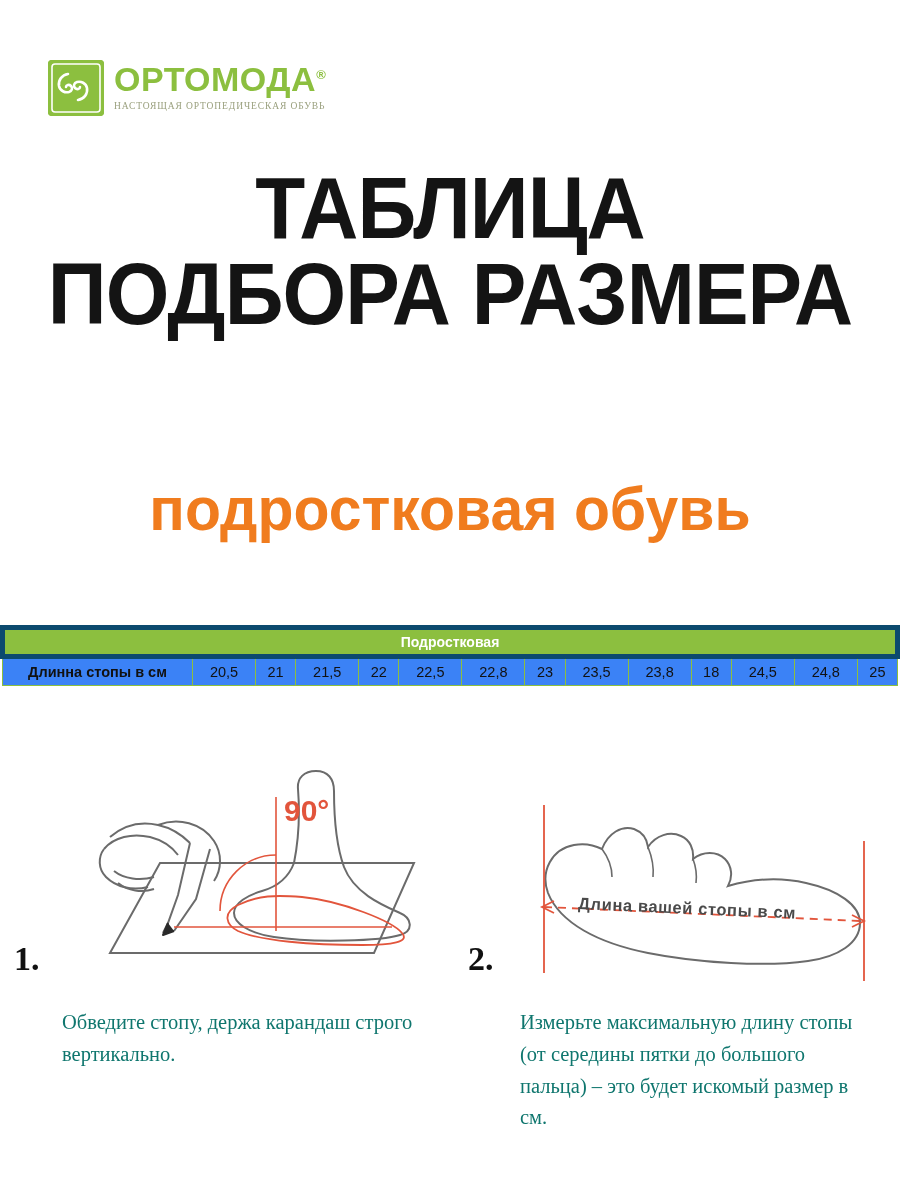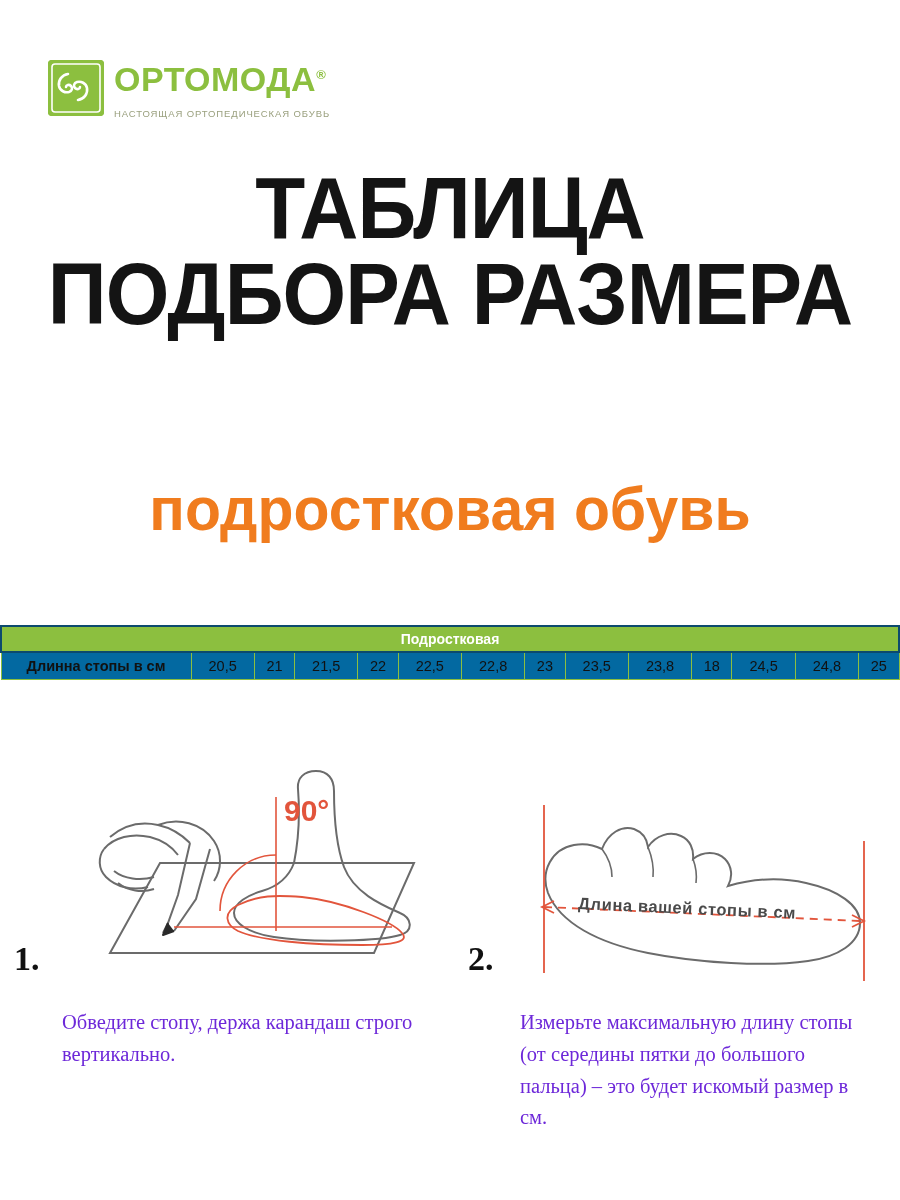--- a/index.html
+++ b/index.html
@@ -49,22 +49,22 @@
   .logo-reg {
     font-size: 13px;
     vertical-align: super;
     color: #8cbf3f;
     font-weight: bold;
   }
   .logo-sub {
     font-size: 9.5px;
     letter-spacing: 0.9px;
     color: #9aa07e;
-    margin-top: 12px;
-    font-family: Liberation Sans, sans-serif;
+    margin-top: 5px;
+    font-family: Liberation Serif, serif;
   }
 
   
   .title-main {
     position: absolute;
     left: 0;
     top: 165px;
     width: 900px;
     text-align: center;
     font-family: "Liberation Sans", sans-serif;
@@ -100,27 +100,27 @@
     font-family: "Liberation Sans", sans-serif;
     font-size: 14px;
   }
   .size-table th.caption {
     background: #8cbf3f;
     color: #ffffff;
     font-weight: bold;
     font-size: 14px;
     padding: 4px 0;
     text-align: center;
-    border: 2px solid #0c4a6e;
+    border: 5px solid #0c4a6e;
   }
   .size-table td {
     border: 1px solid #8cbf3f;
     text-align: center;
     padding: 5px 2px;
-    background: #0369a1;
+    background: #3b82f6;
     color: #111;
     font-size: 14.5px;
   }
   .size-table td.rowhead {
     font-weight: bold;
     width: 190px;
     padding-left: 6px;
     padding-right: 6px;
     text-align: center;
     font-size: 14.5px;
@@ -159,21 +159,21 @@
   .step-2 .step-art { left: 58px; }
   .step-caption {
     position: absolute;
     top: 262px;
     left: 0;
     width: 100%;
     padding: 0 34px 0 62px;
     font-family: "Liberation Serif", serif;
     font-size: 20.5px;
     line-height: 1.55;
-    color: #6d28d9;
+    color: #0f766e;
     text-align: left;
   }
   .step-2 .step-caption { padding: 0 36px 0 70px; }
 </style>
 </head>
 <body>
 
 <div class="logo-block">
   <div class="logo-mark">
     <svg width="56" height="56" viewBox="0 0 56 56" aria-hidden="true">

